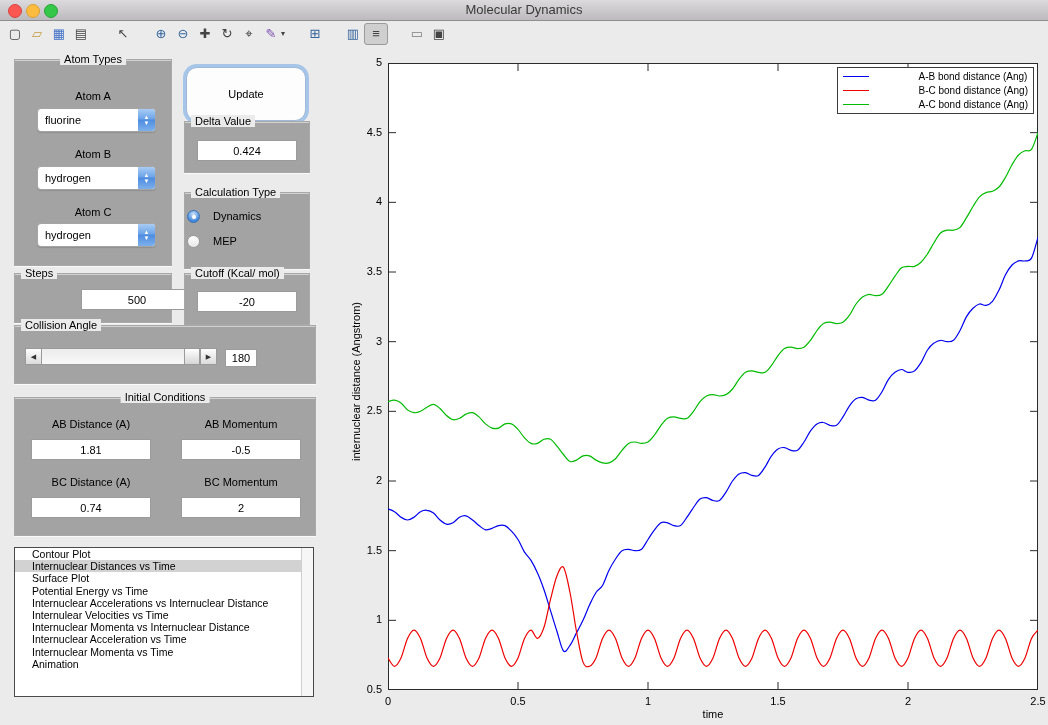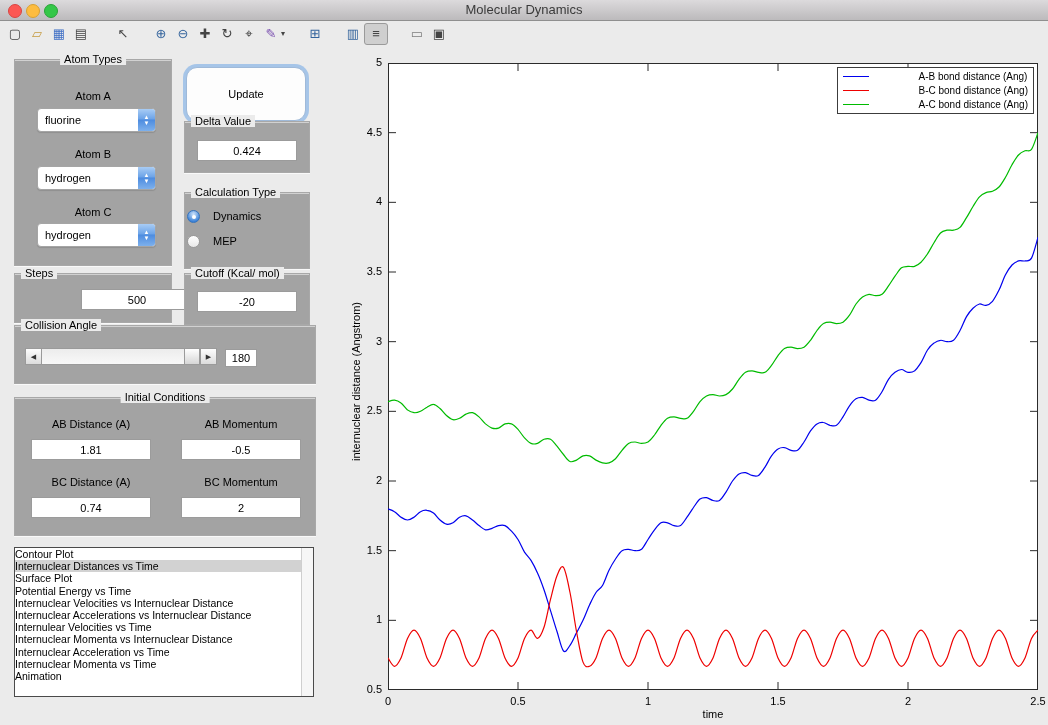--- a/index.html
+++ b/index.html
@@ -72,21 +72,21 @@
   .sl-btn{position:absolute;top:0;width:15px;height:15px;display:flex;align-items:center;
     justify-content:center;font-size:7px;color:#333;background:linear-gradient(#fdfdfd,#dcdcdc);}
   .sl-left{left:0;border-right:1px solid #9a9a9a;}
   .sl-right{right:0;border-left:1px solid #9a9a9a;}
   .sl-thumb{position:absolute;top:0;right:16px;width:14px;height:15px;
     background:linear-gradient(#fefefe,#d6d6d6);border-left:1px solid #9a9a9a;
     border-right:1px solid #9a9a9a;}
   
   .listbox{position:absolute;left:14px;top:547px;width:300px;height:150px;background:#fff;
     border:1px solid #4a4a4a;box-sizing:border-box;overflow:hidden;}
-  .li{font-size:10.5px;line-height:12.2px;padding-left:0;white-space:nowrap;}
+  .li{font-size:10.5px;line-height:12.2px;padding-left:17px;white-space:nowrap;}
   .li.sel{background:#d2d2d2;}
   .list-scroll{position:absolute;right:0;top:0;width:11px;height:100%;
     background:#f6f6f6;border-left:1px solid #cfcfcf;}
   
   .chart{position:absolute;left:388px;top:63px;width:650px;height:627px;}
   .chart svg{position:absolute;left:0;top:0;}
   .ytick{position:absolute;left:-42px;width:36px;text-align:right;font-size:11px;}
   .xtick{position:absolute;top:632px;width:50px;text-align:center;font-size:11px;}
   .xlabel{position:absolute;left:0;right:0;top:645px;text-align:center;font-size:11px;}
   .ylabel{position:absolute;left:-38px;top:398px;transform:rotate(-90deg);
@@ -210,21 +210,20 @@
   <input class="field" style="left: 16px; top: 99px; width: 120px;" readonly="" value="0.74">
   <input class="field" style="left: 166px; top: 99px; width: 120px;" readonly="" value="2">
 </div>
 
 <div class="listbox" id="plot-list">
   <div class="list-scroll"></div>
 <div class="li">Contour Plot</div>
     <div class="li sel">Internuclear Distances vs Time</div>
     <div class="li">Surface Plot</div>
     <div class="li">Potential Energy vs Time</div>
-    <div class="li">Internuclear Velocities vs Internuclear Distance</div>
     <div class="li">Internuclear Accelerations vs Internuclear Distance</div>
     <div class="li">Internulear Velocities vs Time</div>
     <div class="li">Internuclear Momenta vs Internuclear Distance</div>
     <div class="li">Internuclear Acceleration vs Time</div>
     <div class="li">Internuclear Momenta vs Time</div>
     <div class="li">Animation</div>
   </div>
 
 <div class="chart">
   <svg id="plot-svg" width="650" height="627" viewBox="0 0 650 627">

